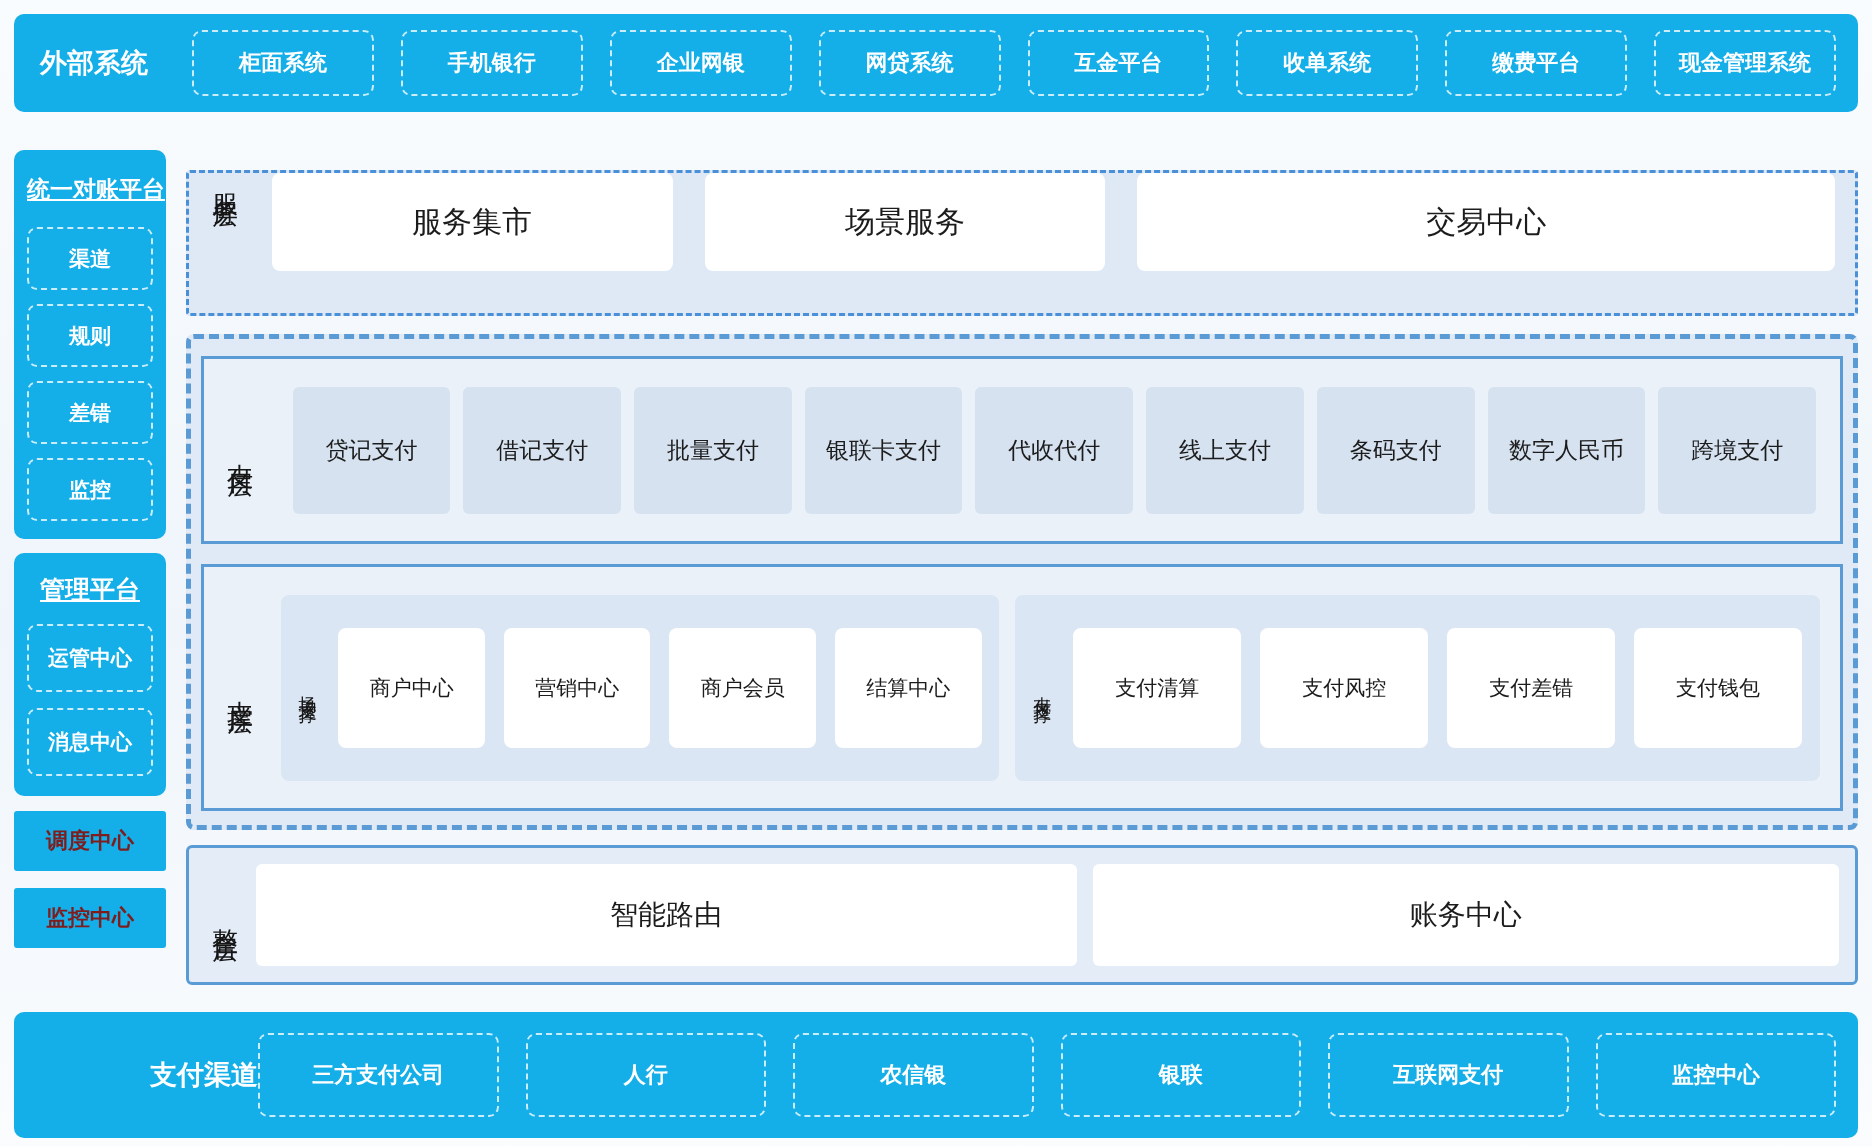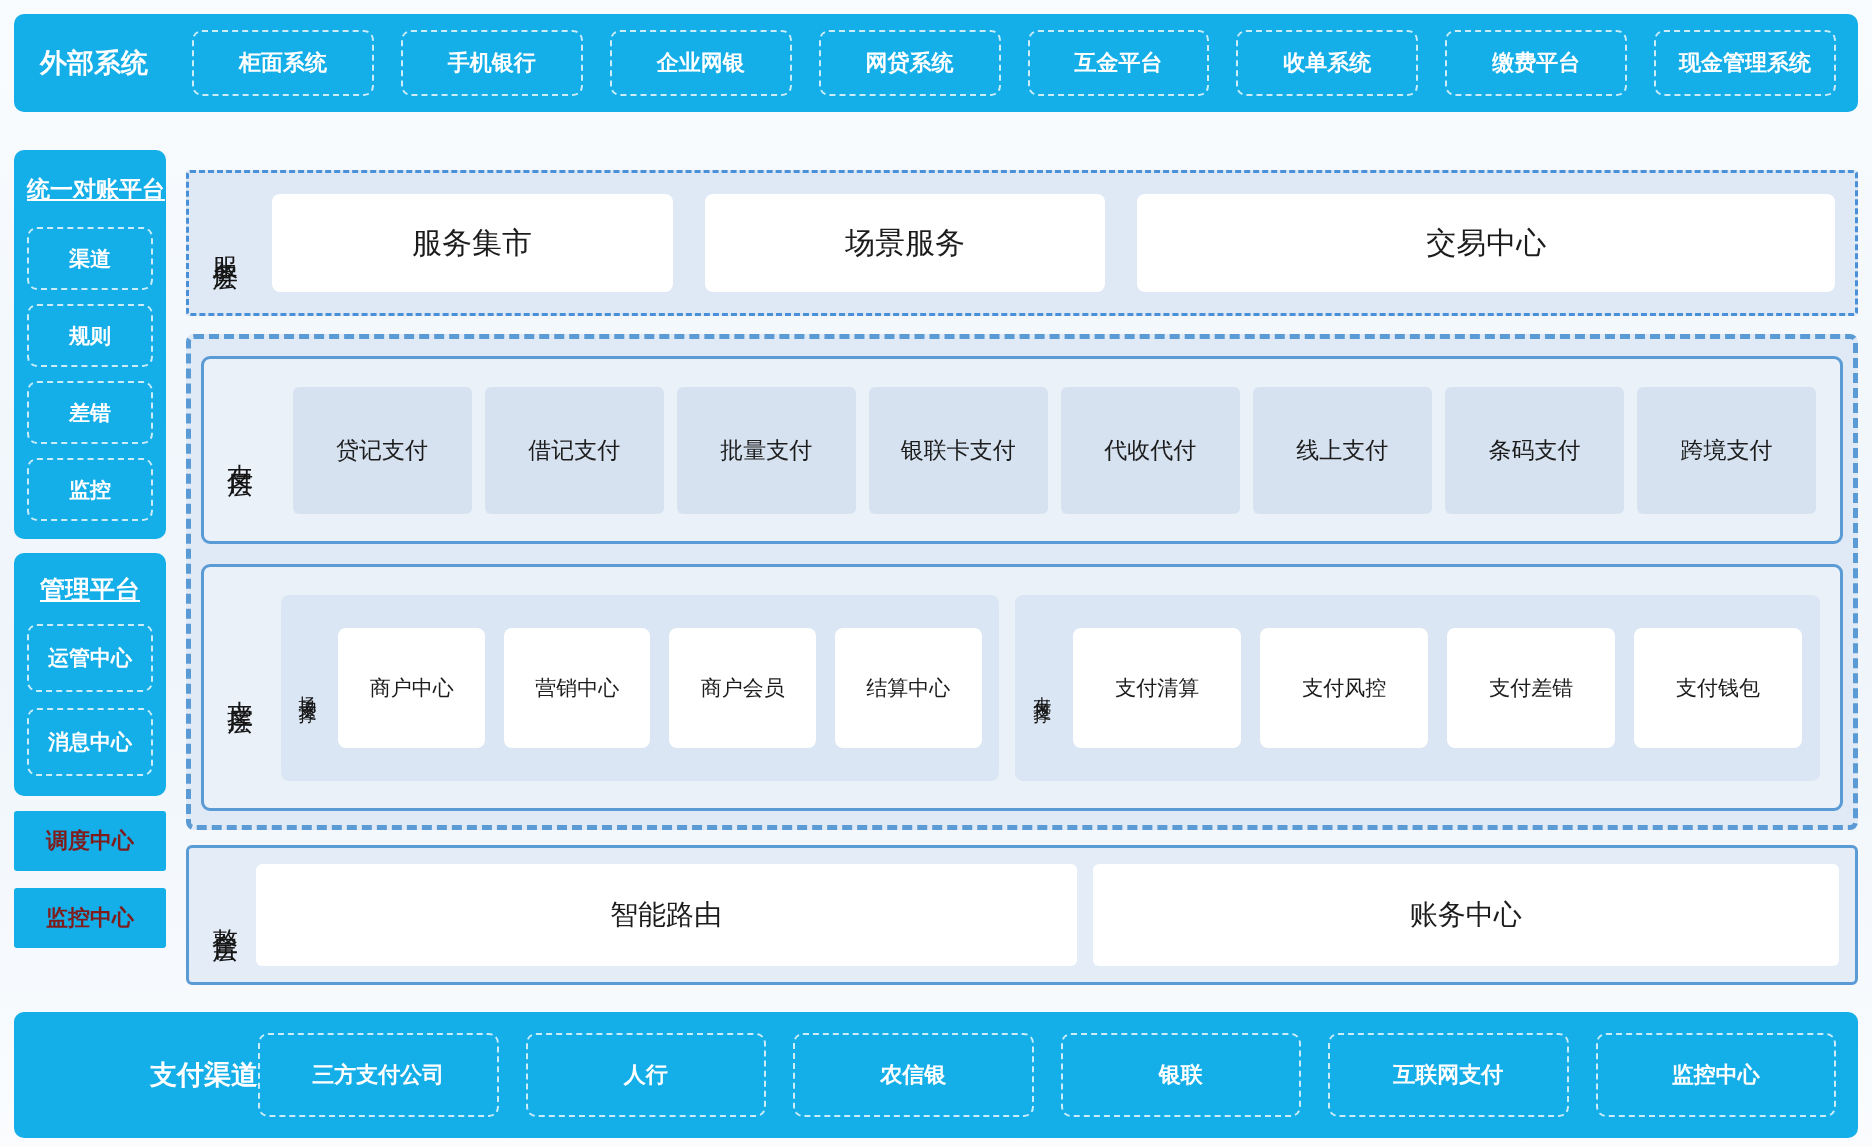--- a/index.html
+++ b/index.html
@@ -55,35 +55,35 @@
   .main { flex:1; display:flex; flex-direction:column; }
   .vlabel {
     writing-mode:vertical-rl; text-orientation:upright;
     font-size:26px; color:#161616; letter-spacing:5px; line-height:1.1; flex:0 0 auto;
   }
   .vlabel.small { font-size:18px; letter-spacing:3px; }
 
   .service-layer {
     margin-top:22px; height:146px; background:#dfe9f5;
     border:3px dashed #4a90d8; border-radius:4px;
-    display:flex; align-items:center; gap:32px; padding:0 20px 0 22px;
+    display:flex; gap:32px; padding:0 20px 0 22px;
   }
   .svc-box {
     background:#fff; border-radius:8px; height:98px;
     display:flex; align-items:center; justify-content:center; font-size:30px;
   }
   .svc-box.b0{flex:1;} .svc-box.b1{flex:1;} .svc-box.b2{flex:1.74;}
 
   .big-dashed {
     margin-top:18px; height:496px; background:#e0eaf6;
     border:5px dashed #5b9bd5; border-radius:8px;
     padding:17px 10px; display:flex; flex-direction:column; gap:20px;
   }
   .inner {
-    background:#eaf1f9; border:3px solid #5b9bd5; border-radius:9px; flex:0 0 auto;
+    background:#eaf1f9; border:3px solid #5b9bd5; border-radius:0; flex:0 0 auto;
     display:flex; align-items:center;
   }
   .inner.payment { height:188px; padding:0 24px 0 22px; gap:0; }
   .inner.payment .vlabel { margin-right:38px; }
   .pay-boxes { flex:1; display:flex; gap:13px; }
   .pay-box {
     flex:1; background:#d6e2f0; border-radius:6px; height:127px;
     display:flex; align-items:center; justify-content:center; font-size:23px;
   }
   .inner.support { height:247px; padding:0 20px 0 22px; }
@@ -167,20 +167,21 @@
         <div class="inner payment">
           <div class="vlabel">支付层</div>
           <div class="pay-boxes">
             <div class="pay-box">贷记支付</div>
             <div class="pay-box">借记支付</div>
             <div class="pay-box">批量支付</div>
             <div class="pay-box">银联卡支付</div>
             <div class="pay-box">代收代付</div>
             <div class="pay-box">线上支付</div>
             <div class="pay-box">条码支付</div>
+            <div class="pay-box">数字人民币</div>
             <div class="pay-box">跨境支付</div>
           </div>
         </div>
 
         <div class="inner support">
           <div class="vlabel">支撑层</div>
           <div class="support-groups">
             <div class="group g0">
               <div class="vlabel small">场景支撑</div>
               <div class="group-boxes">

